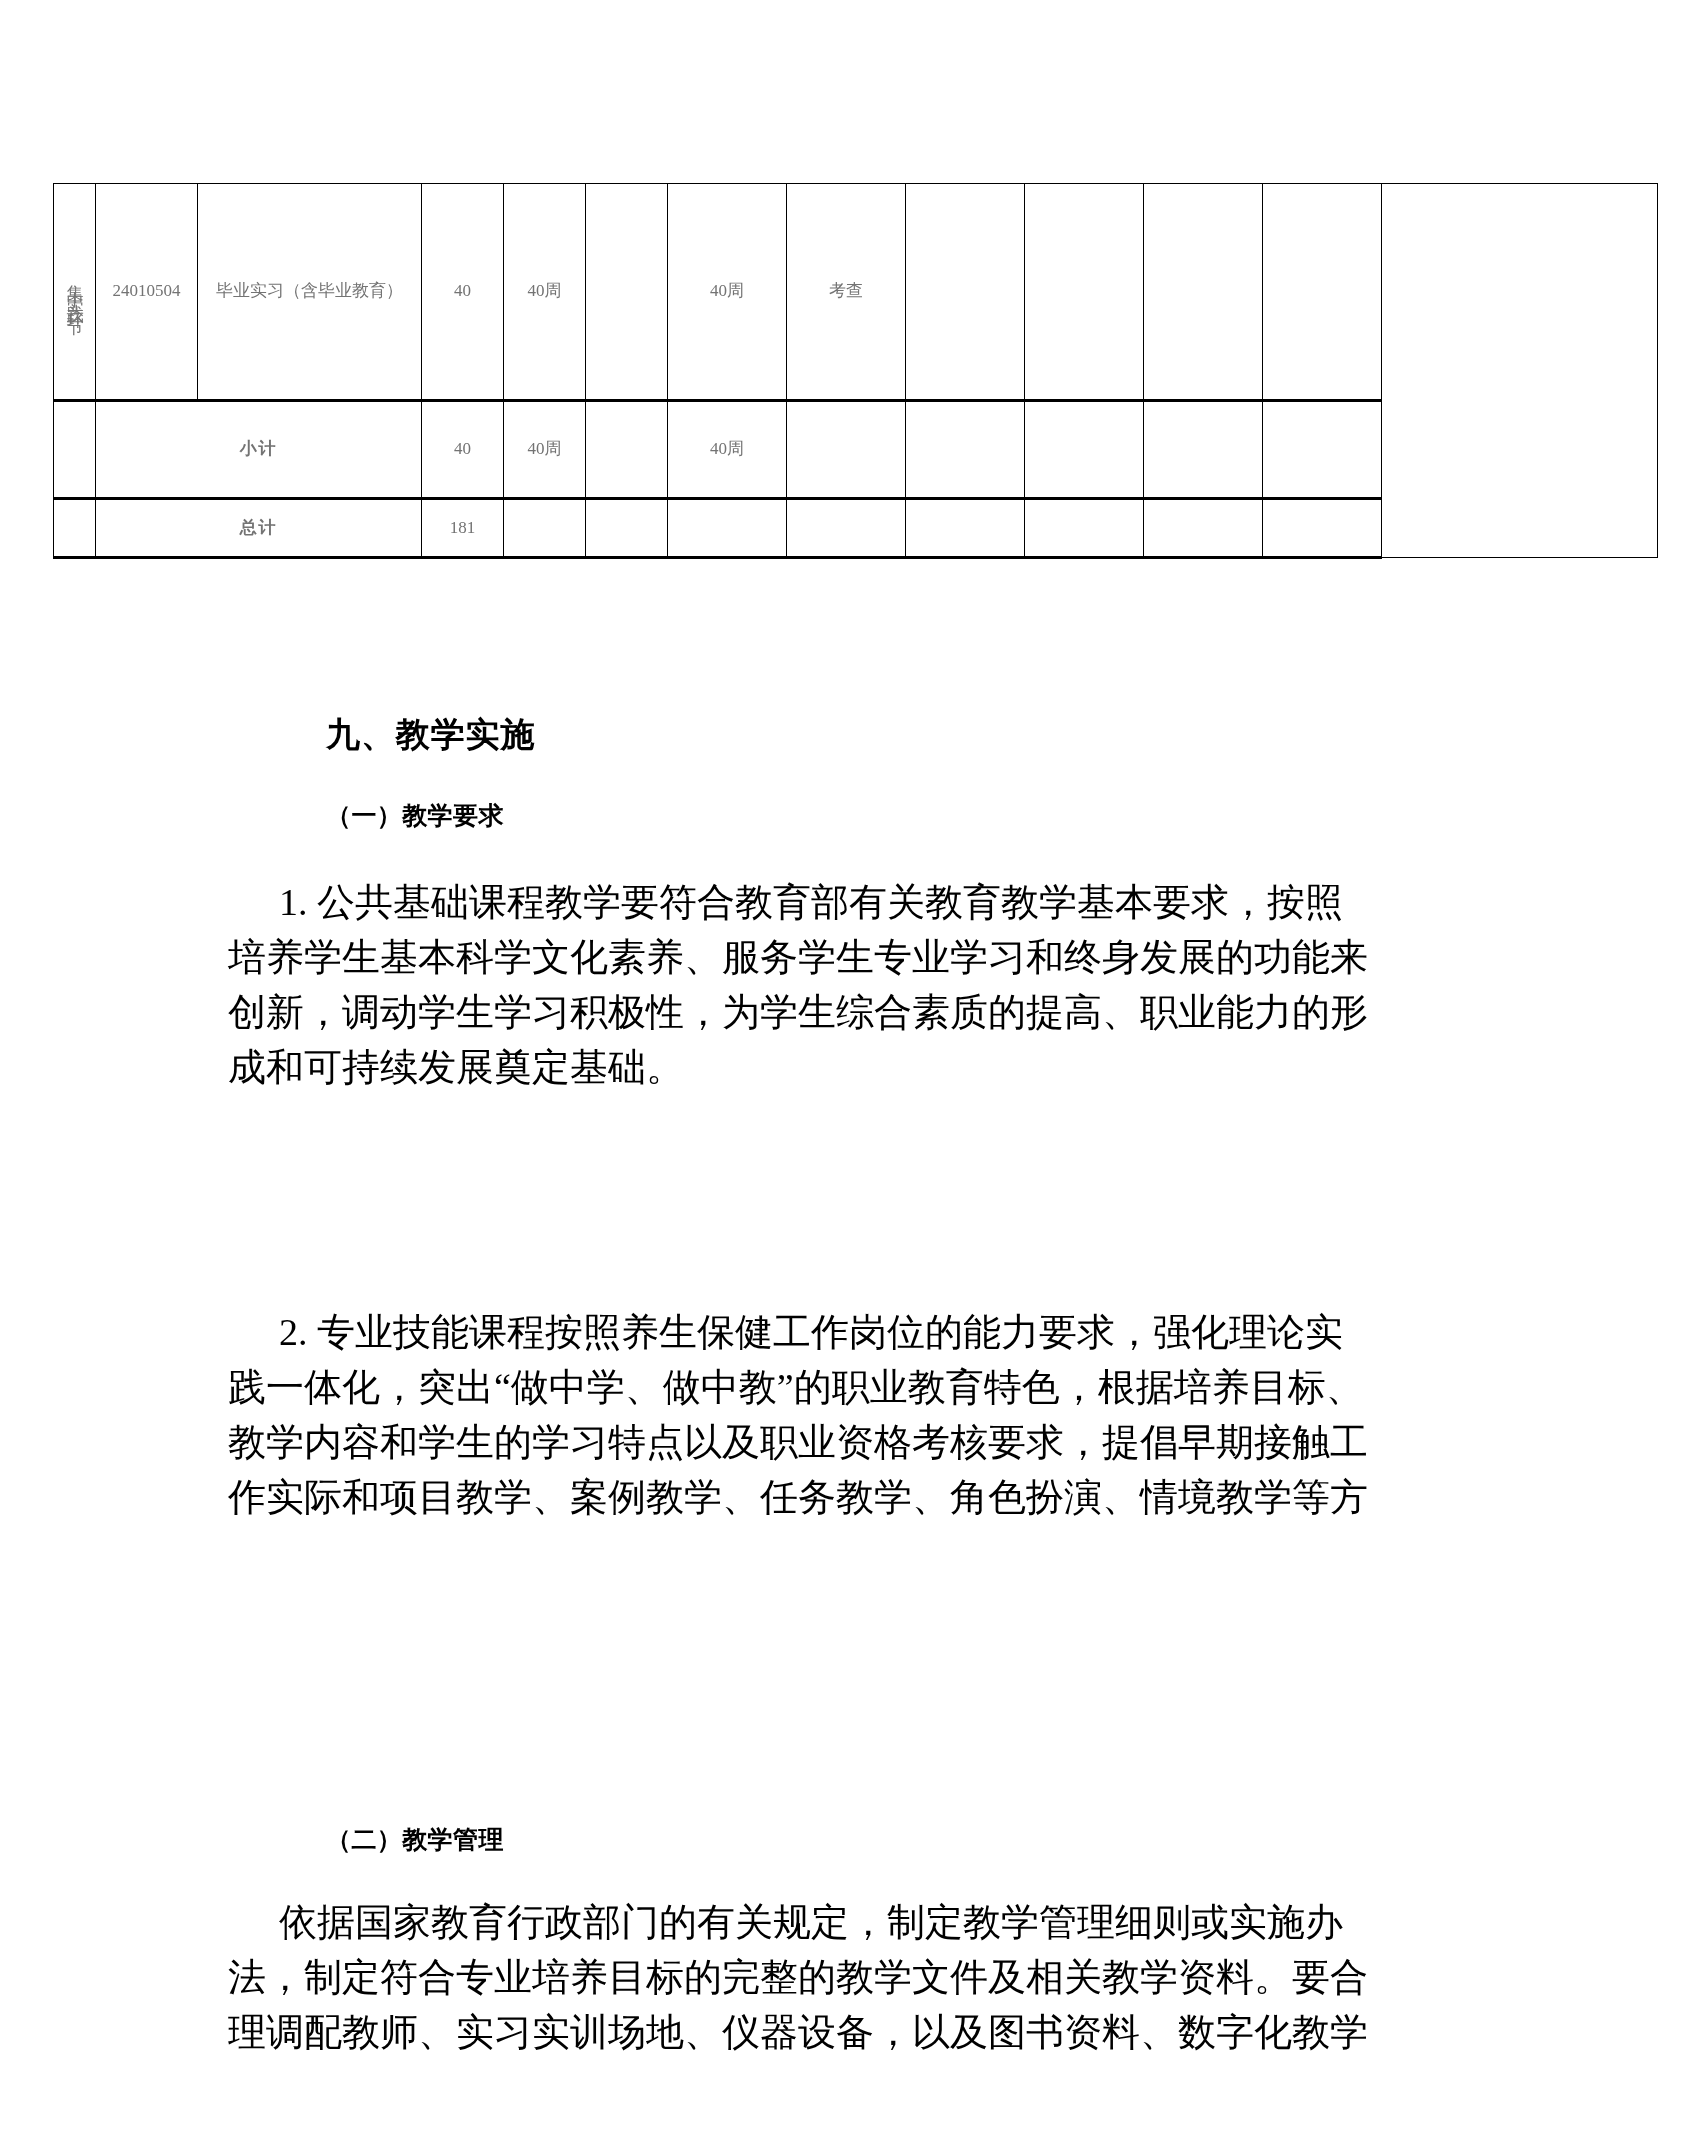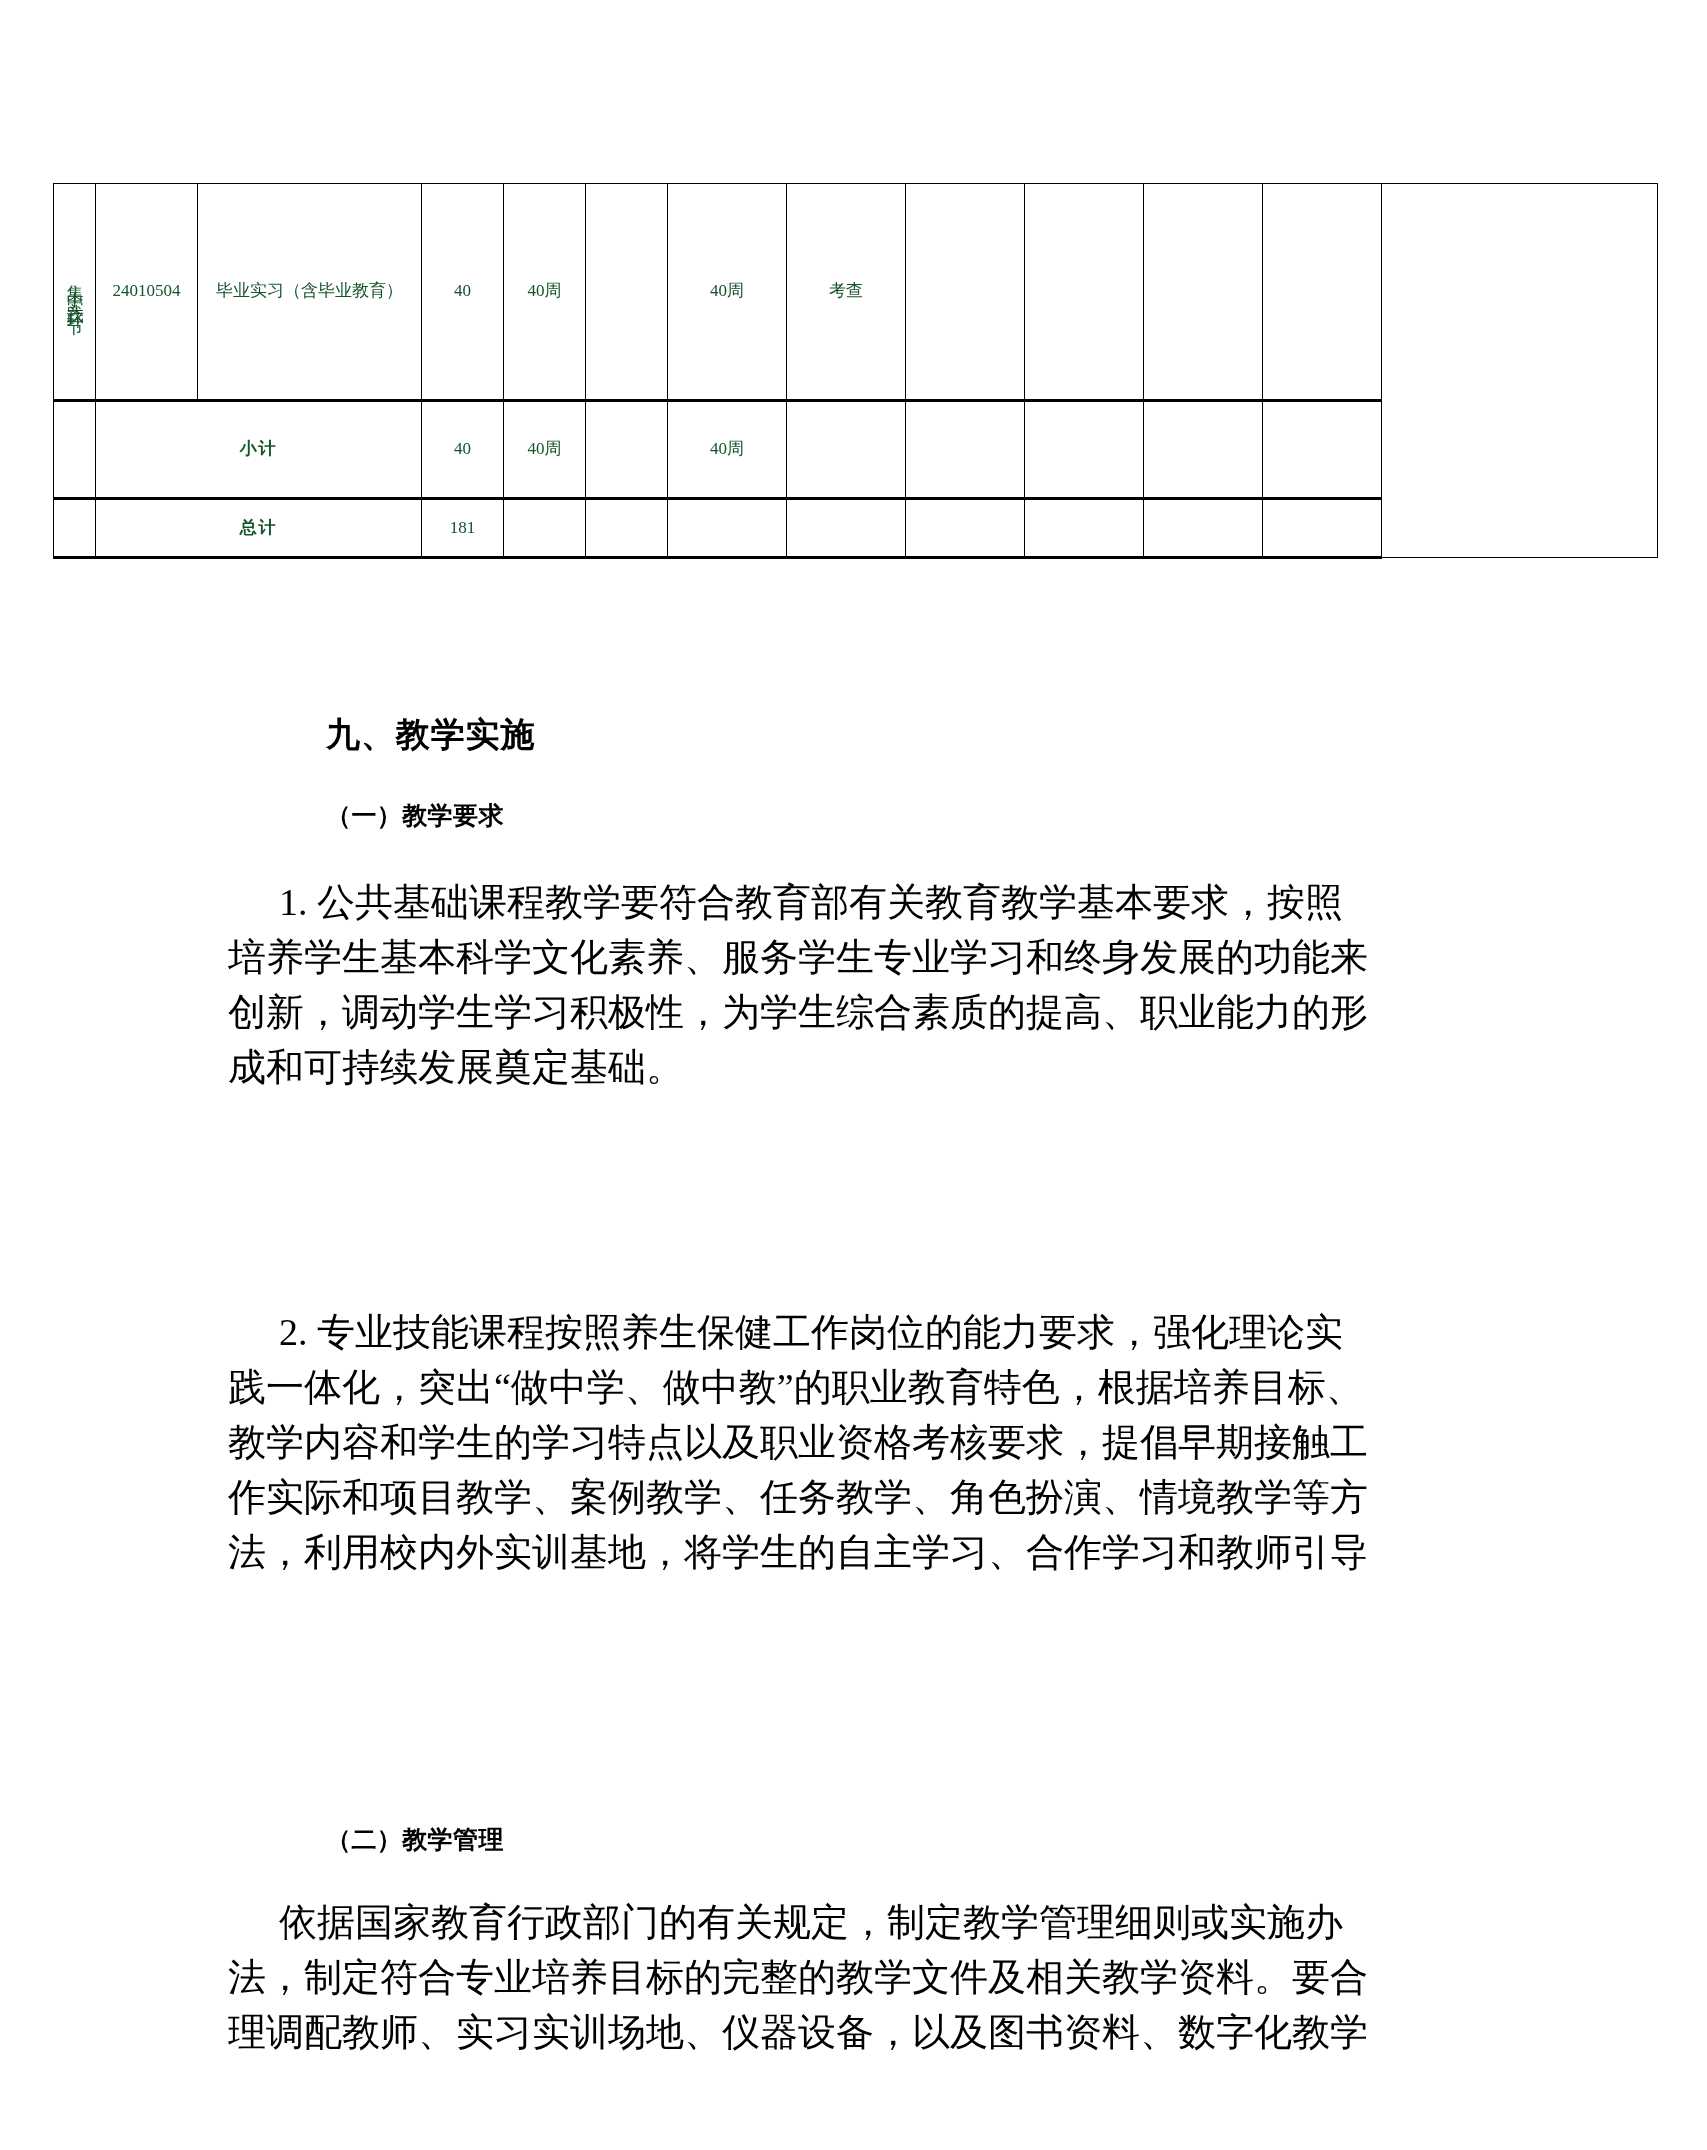--- a/index.html
+++ b/index.html
@@ -36,21 +36,21 @@
     width: 100%;
     font-family: "Liberation Serif", "DejaVu Serif", serif;
   }
   table.plan td {
     border: 1.3px solid #000;
     padding: 0;
     text-align: center;
     vertical-align: middle;
     font-size: 17px;
     line-height: 1.55;
-    color: #14532d;
+    color: #737373;
   }
   td.vtext {
     writing-mode: vertical-rl;
     text-orientation: upright;
     letter-spacing: 6.9px;
     font-size: 17px;
     padding: 7.7px 0;
   }
   td.bold { font-weight: bold; font-size: 19px; letter-spacing: 1.7px; }
   td.wrap2 { padding: 0 6.9px; line-height: 1.9; }
@@ -193,21 +193,20 @@
       <span class="ln">培养学生基本科学文化素养、服务学生专业学习和终身发展的功能来</span>
       <span class="ln">创新，调动学生学习积极性，为学生综合素质的提高、职业能力的形</span>
       <span class="ln">成和可持续发展奠定基础。</span>
     </div>
 
     <div class="para p2">
       <span class="ln" style="text-indent: 51px;">2. 专业技能课程按照养生保健工作岗位的能力要求，强化理论实</span>
       <span class="ln">践一体化，突出“做中学、做中教”的职业教育特色，根据培养目标、</span>
       <span class="ln">教学内容和学生的学习特点以及职业资格考核要求，提倡早期接触工</span>
       <span class="ln">作实际和项目教学、案例教学、任务教学、角色扮演、情境教学等方</span>
-      <span class="ln">法，利用校内外实训基地，将学生的自主学习、合作学习和教师引导</span>
     </div>
 
     <div class="h2-sec h2-b">（二）教学管理</div>
 
     <div class="para p3">
       <span class="ln" style="text-indent: 51px;">依据国家教育行政部门的有关规定，制定教学管理细则或实施办</span>
       <span class="ln">法，制定符合专业培养目标的完整的教学文件及相关教学资料。要合</span>
       <span class="ln">理调配教师、实习实训场地、仪器设备，以及图书资料、数字化教学</span>
     </div>
 

